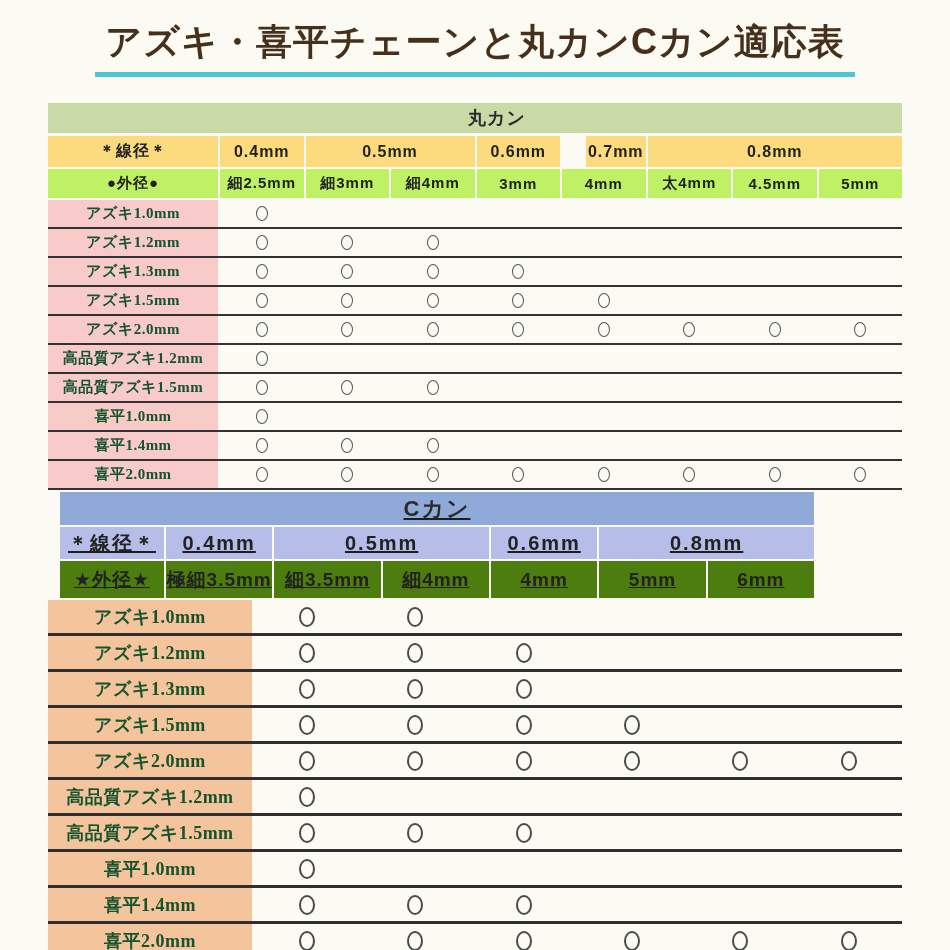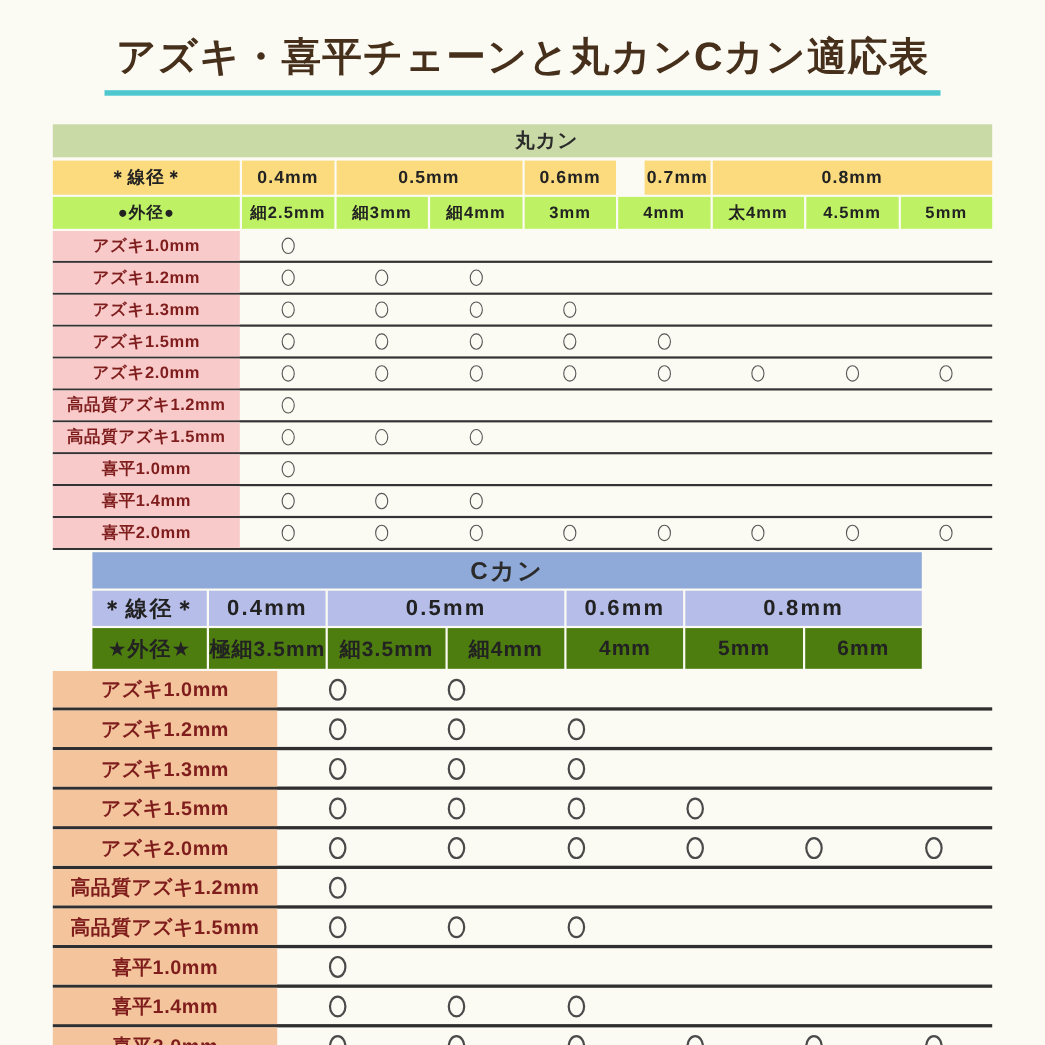--- a/index.html
+++ b/index.html
@@ -2,21 +2,21 @@
 <html><head>
 <meta charset="utf-8">
 <style>
   * { box-sizing: border-box; margin: 0; padding: 0; }
   html, body { width: 950px; height: 950px; overflow: hidden; }
   body {
     background: #fbfbf4;
     font-family: "Liberation Sans", "DejaVu Sans", sans-serif;
     color: #1e1e1e;
   }
-  .title-wrap { text-align: center; margin-top: 28px; }
+  .title-wrap { text-align: center; margin-top: 18px; }
   .title {
     display: inline-block;
     font-size: 36px;
     font-weight: bold;
     color: #46301b;
     letter-spacing: 1px;
     border-bottom: 5px solid #4ec7cf;
     padding: 0 10px 5px;
   }
 
@@ -24,39 +24,39 @@
   .bar {
     display: flex; align-items: center; justify-content: center;
     font-weight: bold; color: #2b2b2b;
   }
   .hcell {
     display: flex; align-items: center; justify-content: center;
     font-weight: bold; color: #222;
   }
   .blabel {
     display: flex; align-items: center; justify-content: center;
-    font-weight: bold; color: #7f1d1d; letter-spacing: 0.5px;
+    font-weight: bold; color: #14532d; letter-spacing: 0.5px; font-family: Liberation Serif, serif;
   }
   .bcell { display: flex; align-items: center; justify-content: center; }
   .mk { display: inline-block; border-radius: 50%; background: transparent; }
   .mk-s { width: 12px; height: 15px; border: 1.5px solid #555; }
   .mk-l { width: 16px; height: 20px; border: 2px solid #4a4a4a; }
 
   
   .t1 { margin: 26px 0 0 48px; width: 854px; }
   .t1 .bar { background: #c9daa6; height: 30px; font-size: 18px; margin-bottom: 3px; letter-spacing: 1px; padding-left: 44px; }
   .g1 { display: grid; grid-template-columns: 170px repeat(8, 1fr); column-gap: 2px; }
   .hrow { margin-bottom: 2px; text-align: center; }
   .t1 .wire .hcell { background: #fbdb7d; height: 31px; font-size: 16px; letter-spacing: 1px; }
   .t1 .outer .hcell { background: #bef264; height: 29px; font-size: 15px; letter-spacing: 1px; }
   .t1 .brow { height: 29px; border-bottom: 2px solid #333; }
   .t1 .blabel { background: #f8caca; font-size: 15px; }
 
   
-  .t2h { margin: 2px 0 0 84px; width: 754px; }
+  .t2h { margin: 2px 0 0 60px; width: 754px; text-decoration: underline; }
   .t2h .bar { background: #8faad8; height: 33px; font-size: 22px; margin-bottom: 2px; letter-spacing: 2px; }
   .g2h { display: grid; grid-template-columns: 104px repeat(6, 1fr); column-gap: 2px; }
   .t2h .wire .hcell { background: #b5bde8; height: 32px; font-size: 20px; letter-spacing: 2px; }
   .t2h .outer .hcell { background: #4d7c0f; height: 37px; font-size: 19px; letter-spacing: 1px; }
   .t2b { margin-left: 48px; width: 854px; }
   .g2b { display: grid; grid-template-columns: 204px repeat(6, 1fr); column-gap: 2px; }
   .t2b .brow { height: 36px; border-bottom: 3px solid #2f2f2f; }
   .t2b .blabel { background: #f4c49c; font-size: 18px; }
 </style>
 </head>

